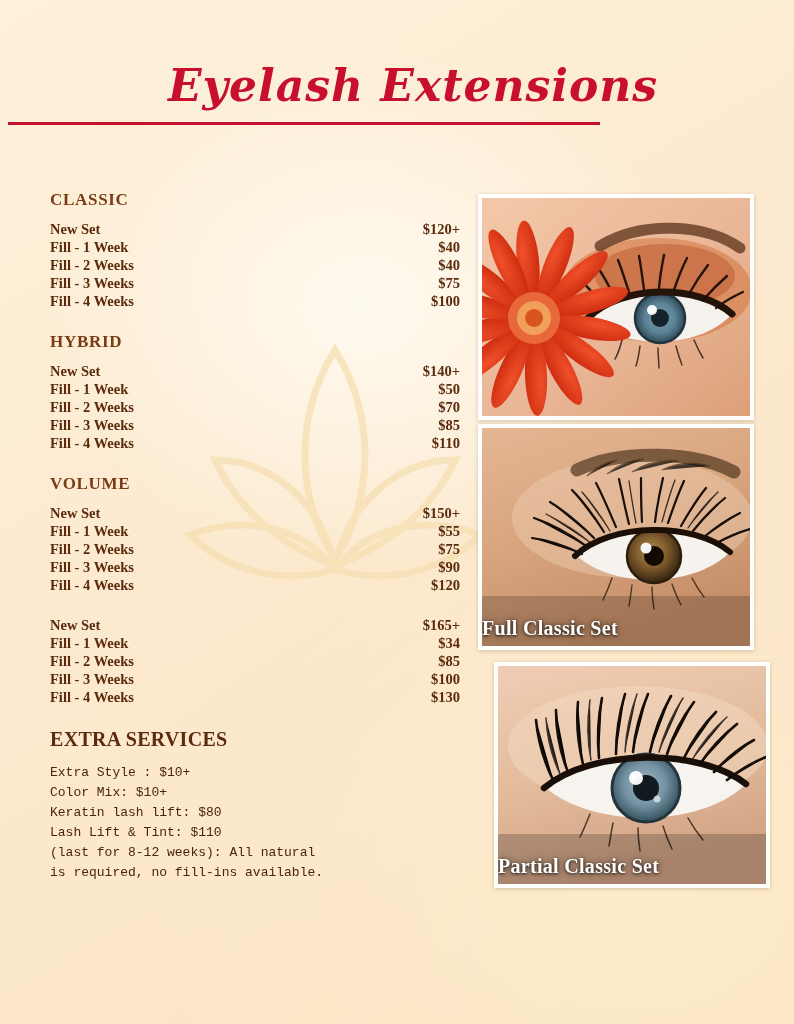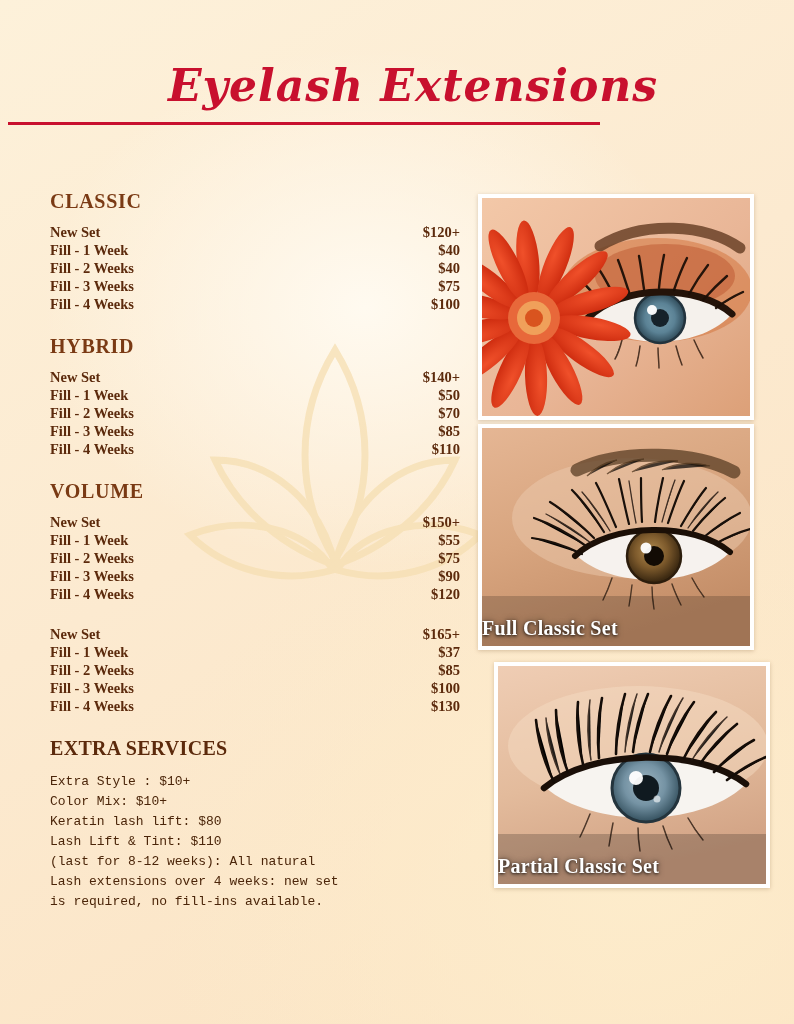--- a/index.html
+++ b/index.html
@@ -71,21 +71,21 @@
   .left-col {
     position: absolute;
     left: 48px;
     top: 190px;
     width: 420px;
   }
 
   .cat-title {
     font-family: "Liberation Serif", serif;
     font-weight: bold;
-    font-size: 20px;
+    font-size: 17px;
     letter-spacing: 0.7px;
     color: #7a3a14;
     margin: 0 0 10px 2px;
   }
 
   .rows {
     margin: 0 0 22px 0;
   }
   .row {
     display: flex;
@@ -246,21 +246,21 @@
     </div>
 
     <div>
       <div class="rows">
         <div class="row">
           <span class="label">New Set</span>
           <span class="price">$165+</span>
         </div>
         <div class="row">
           <span class="label">Fill - 1 Week</span>
-          <span class="price">$37</span>
+          <span class="price">$34</span>
         </div>
         <div class="row">
           <span class="label">Fill - 2 Weeks</span>
           <span class="price">$85</span>
         </div>
         <div class="row">
           <span class="label">Fill - 3 Weeks</span>
           <span class="price">$100</span>
         </div>
         <div class="row">
@@ -270,21 +270,20 @@
       </div>
     </div>
 
     <div>
       <div class="extra-title">EXTRA SERVICES</div>
       <div class="extra-line">Extra Style : $10+</div>
       <div class="extra-line">Color Mix: $10+</div>
       <div class="extra-line">Keratin lash lift:  $80</div>
       <div class="extra-line">Lash Lift &amp; Tint: $110</div>
       <div class="extra-line">(last for 8-12 weeks): All natural</div>
-      <div class="extra-line">Lash extensions over 4 weeks: new set</div>
       <div class="extra-line">is required, no fill-ins available.</div>
     </div>
 
   </div>
 
   <div class="photo photo-1">
     <svg viewBox="0 0 268 218" preserveAspectRatio="none">
       <defs>
         <linearGradient id="skin1" x1="0" y1="0" x2="1" y2="1">
           <stop offset="0%" stop-color="#f3c8a8"></stop>

